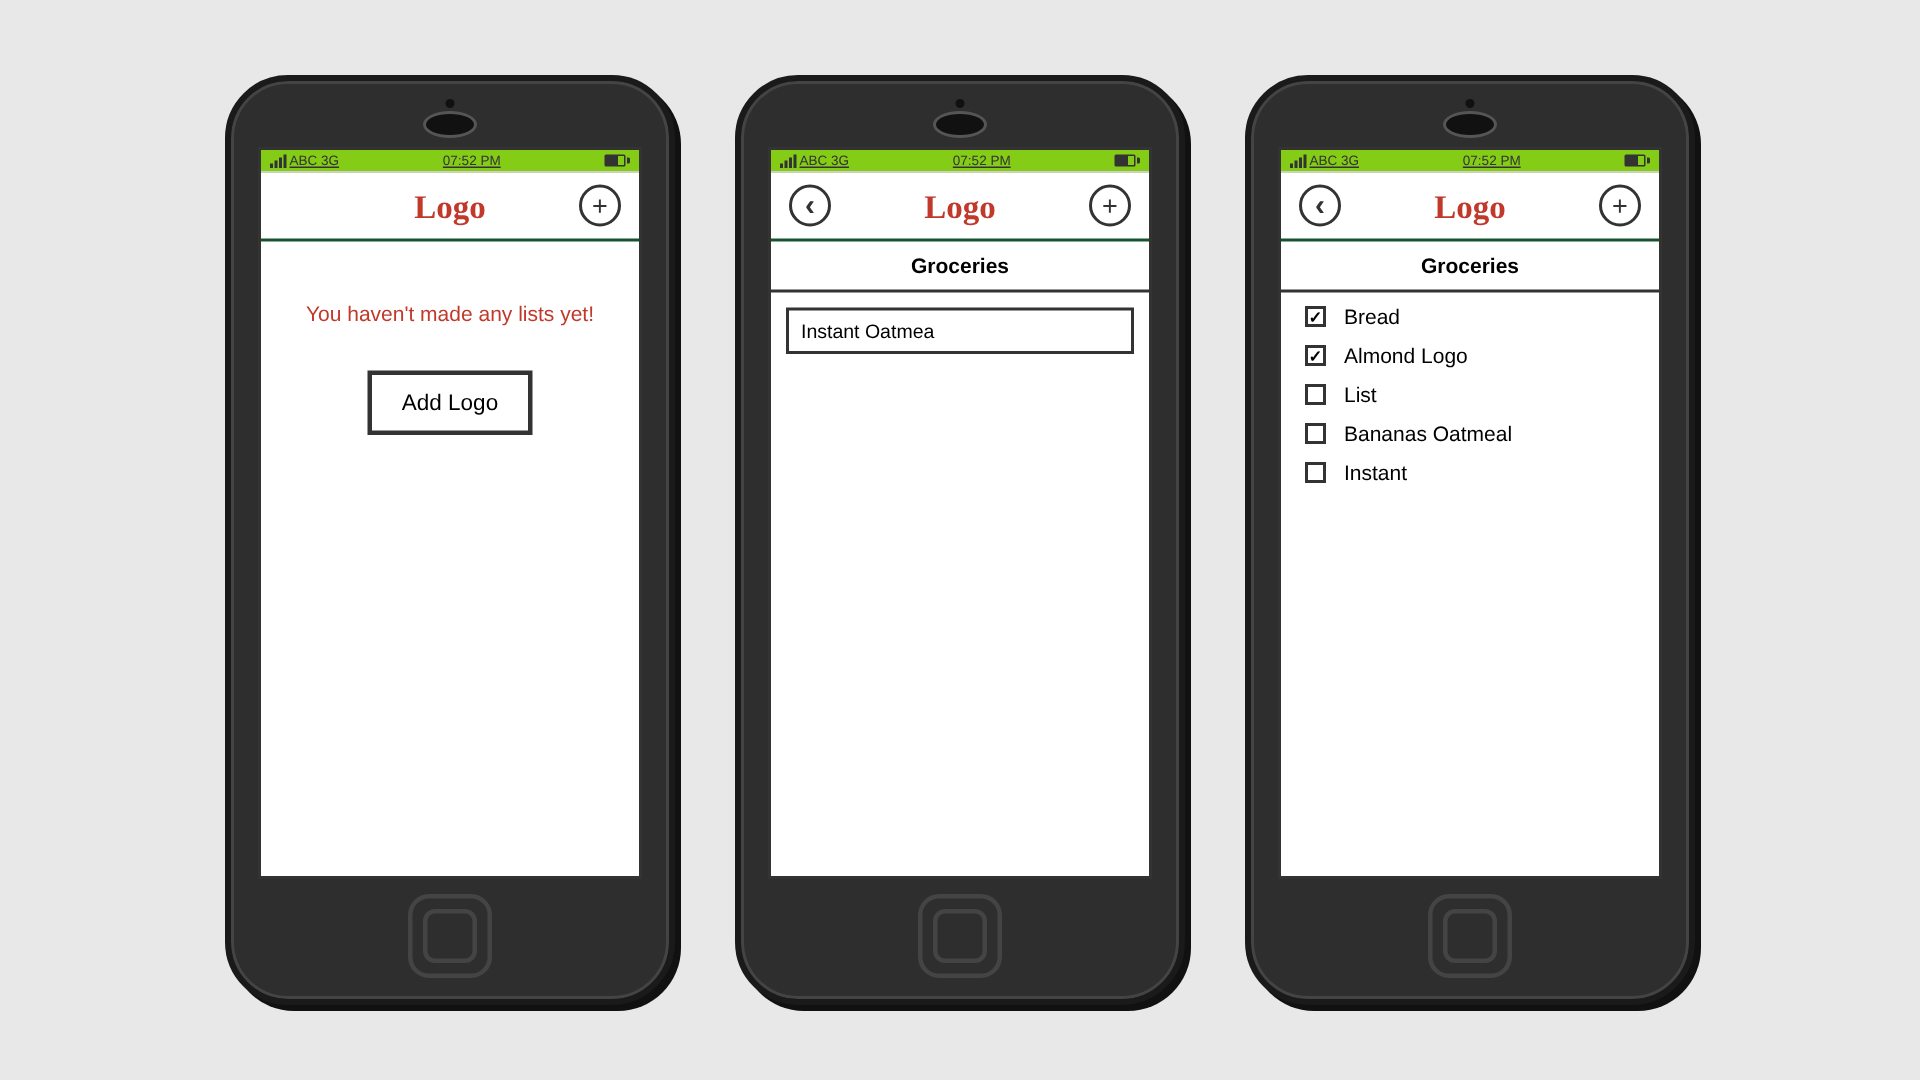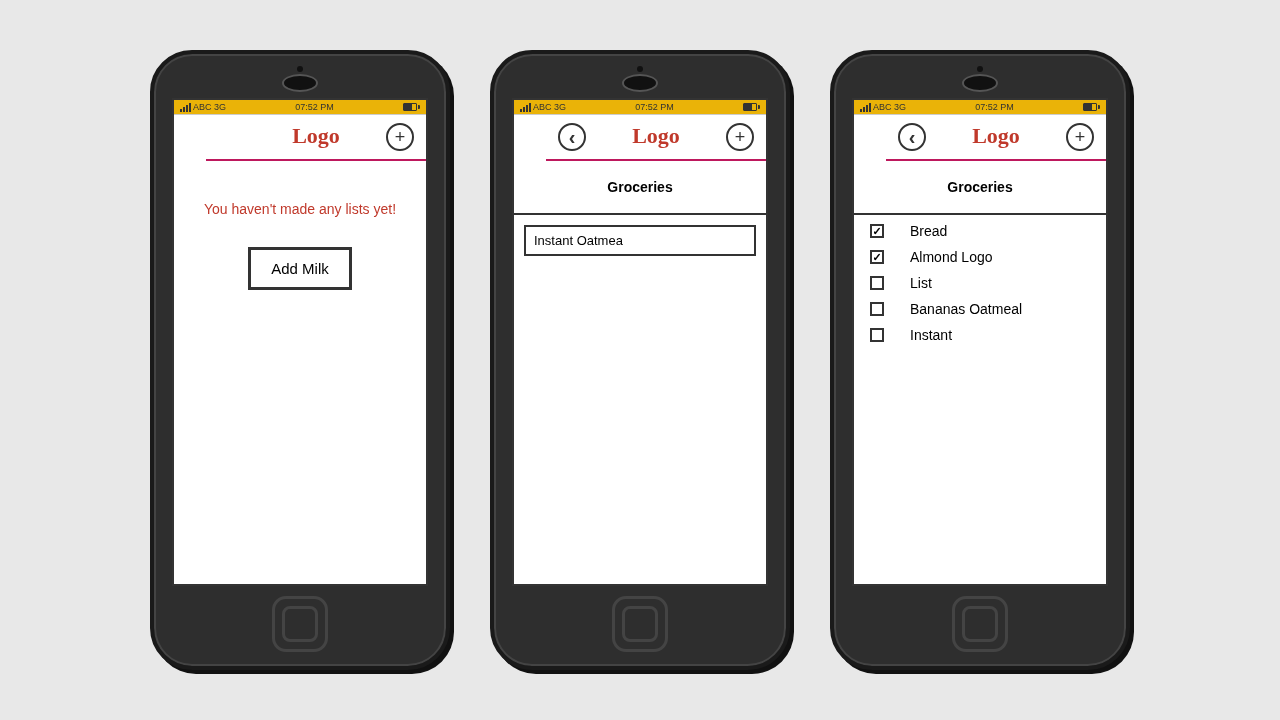--- a/index.html
+++ b/index.html
@@ -61,45 +61,45 @@
     }
     
     .status-bar {
       display: flex;
       justify-content: space-between;
       align-items: center;
       padding: 2px 6px;
       font-size: 9px;
       color: #333;
       border-bottom: 1px solid #ccc;
-      background: #eab308;
+      background: #84cc16;
+      text-decoration: underline;
     }
     .status-left {
       display: flex;
       align-items: center;
       gap: 2px;
     }
     .signal-bars {
       display: flex;
       align-items: flex-end;
       gap: 1px;
       height: 10px;
     }
     .signal-bar {
       width: 2px;
       background: #333;
     }
     
     .nav-bar {
       display: flex;
       justify-content: space-between;
-      align-items: flex-start;
+      align-items: flex-end;
       padding: 8px 12px;
-      border-bottom: 2px solid #be185d;
-      margin-left: 32px;
+      border-bottom: 2px solid #14532d;
     }
     .nav-logo {
       font-size: 22px;
       font-family: Georgia, serif;
       font-weight: bold;
       color: #c0392b;
     }
     .nav-btn {
       width: 28px;
       height: 28px;
@@ -130,21 +130,21 @@
       margin: 10px auto;
       display: block;
       font-size: 15px;
       cursor: pointer;
       background: white;
       font-family: Arial, sans-serif;
     }
     
     .list-title-bar {
       text-align: center;
-      padding: 18px;
+      padding: 8px;
       border-bottom: 2px solid #333;
       font-size: 14px;
       font-weight: bold;
     }
     
     .input-area {
       padding: 10px;
     }
     .text-input {
       width: 100%;
@@ -156,21 +156,21 @@
     
     .checklist {
       padding: 8px 16px;
       display: flex;
       flex-direction: column;
       gap: 10px;
     }
     .checklist-item {
       display: flex;
       align-items: center;
-      gap: 26px;
+      gap: 12px;
       font-size: 14px;
       text-align: right;
     }
     .checkbox {
       width: 14px;
       height: 14px;
       border: 2px solid #333;
       flex-shrink: 0;
       display: flex;
       align-items: center;
@@ -259,21 +259,21 @@
       </div>
 
       <div class="nav-bar">
         <div class="nav-btn-placeholder"></div>
         <span class="nav-logo">Logo</span>
         <div class="nav-btn">+</div>
       </div>
 
       <div class="screen-content">
         <div class="empty-message">You haven't made any lists yet!</div>
-        <button class="add-list-btn">Add Milk</button>
+        <button class="add-list-btn">Add Logo</button>
       </div>
     </div>
     <div class="phone-home-btn">
       <div class="phone-home-inner"></div>
     </div>
   </div>
 
   <div class="phone">
     <div class="phone-speaker"></div>
     <div class="phone-camera"></div>

